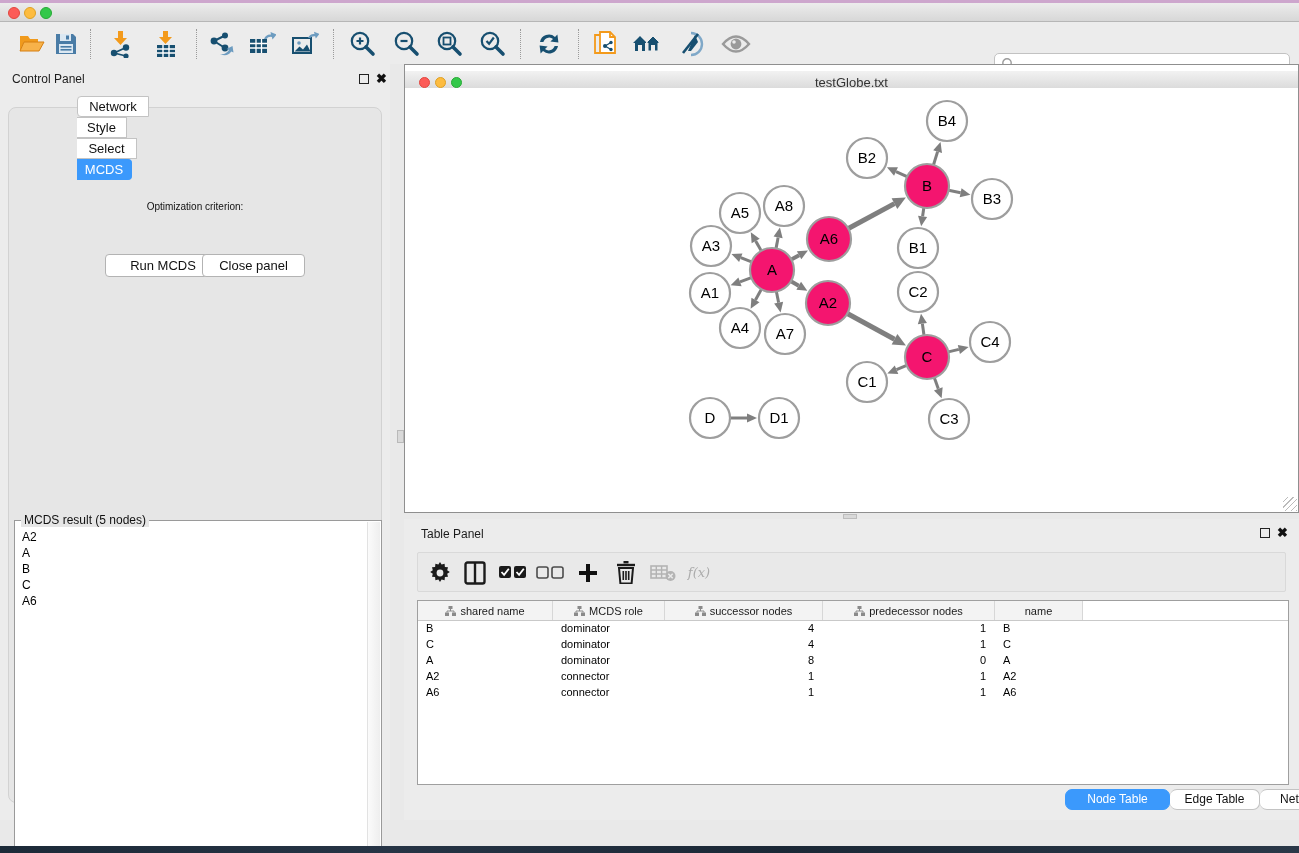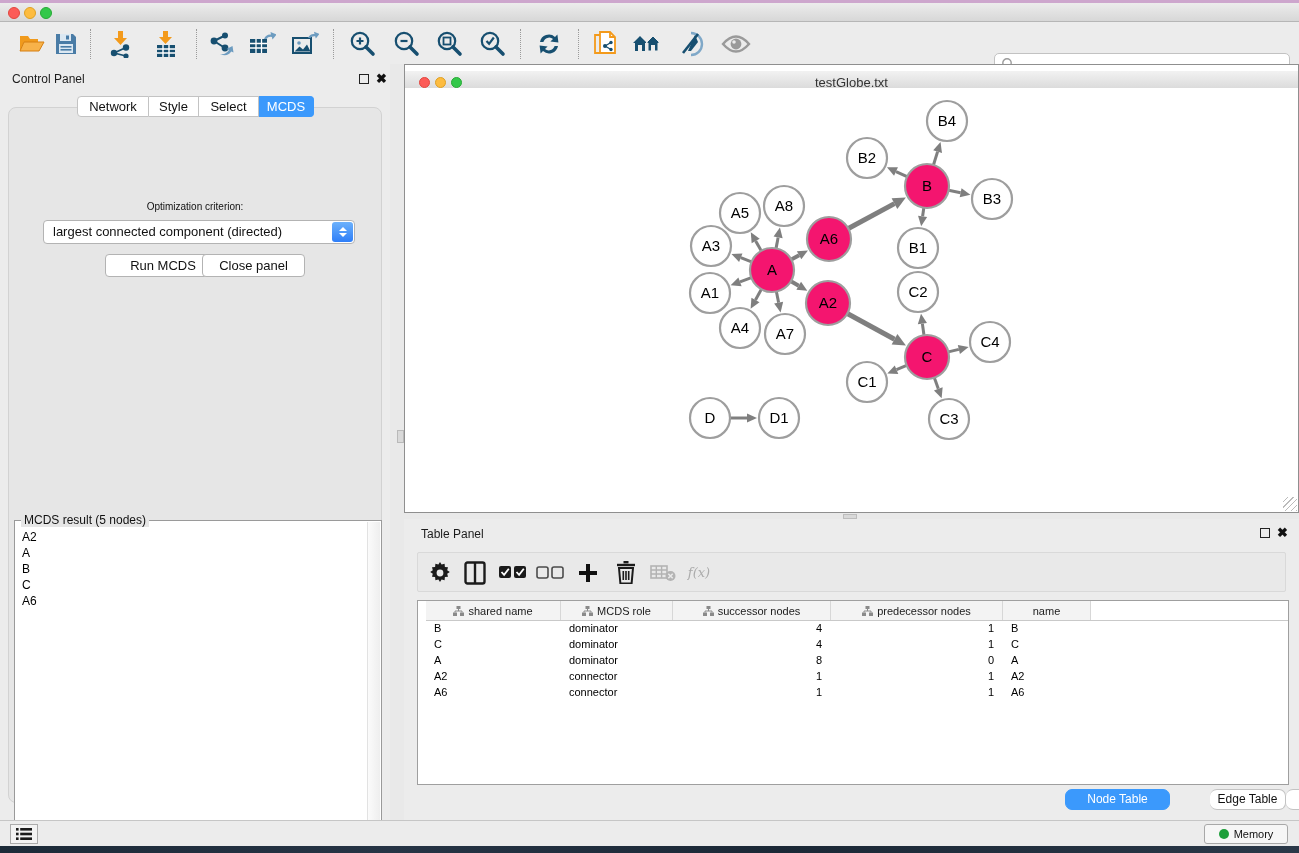--- a/index.html
+++ b/index.html
@@ -35,21 +35,21 @@
   .float-icon { position:absolute; width:10px; height:10px; border:1.5px solid #222; background:transparent; }
   .close-icon { position:absolute; font-size:13px; font-weight:bold; color:#111; line-height:10px; }
   .cp-body { position:absolute; left:8px; top:43px; width:374px; height:696px; background:#e6e6e6;
     border:1px solid #d2d2d2; border-radius:8px; }
   .seg { position:absolute; display:flex; }
   .seg-item { height:21px; line-height:19px; text-align:center; font-size:13px; color:#111;
     background:#fff; border:1px solid #c3c3c3; border-left:none; }
   .seg-item:first-child { border-left:1px solid #c3c3c3; border-radius:4px 0 0 4px; }
   .seg-item:last-child { border-radius:0 4px 4px 0; }
   .seg-item.active { background:#3b99fc; border-color:#3b99fc; color:#fff; }
-  .cp-tabs { left:77px; top:32px; position:absolute; }
+  .cp-tabs { left:77px; top:32px; position:absolute;flex-direction:column; }
   .opt-label { position:absolute; left:0; width:390px; top:137px; text-align:center; font-size:10px; color:#111; }
   .dropdown { position:absolute; left:43px; top:156px; width:312px; height:24px; background:#fff;
     border:1px solid #b3b3b3; border-radius:4px; font-size:13px; color:#111; line-height:22px;
     padding-left:9px; }
   .dd-stepper { position:absolute; right:1px; top:1px; width:21px; height:20px; border-radius:3px;
     background:linear-gradient(#6cb1fb,#2e7ef8); display:flex; flex-direction:column;
     align-items:center; justify-content:center; gap:2px; }
   .dd-up { width:0; height:0; border-left:4px solid transparent; border-right:4px solid transparent;
     border-bottom:4px solid #fff; }
   .dd-down { width:0; height:0; border-left:4px solid transparent; border-right:4px solid transparent;
@@ -82,21 +82,21 @@
     background:#d9d9d9; border:1px solid #bdbdbd; }
 
   
   .table-panel { position:absolute; left:404px; top:519px; width:895px; height:301px; background:#ececec; }
   .tp-toolbar { position:absolute; left:13px; top:33px; right:13px; height:40px;
     background:#e9e9e9; border:1px solid #d9d9d9; border-radius:2px; }
   .tp-btn { position:absolute; top:3px; width:34px; height:33px; display:flex; align-items:center;
     justify-content:center; }
   .fx-label { font-family:"DejaVu Serif", serif; font-style:italic; font-size:13px; color:#ababab; }
   .datatable { position:absolute; left:13px; top:81px; width:872px; height:185px; background:#fff;
-    border:1px solid #9f9f9f;padding-left:8px; }
+    border:1px solid #9f9f9f; }
   .dt-header { display:flex; height:20px; border-bottom:1px solid #c9c9c9; font-size:11px; color:#1b1b1b; }
   .dt-hcell { display:flex; align-items:center; justify-content:center; gap:4px; background:#f3f3f3;
     border-right:1px solid #d7d7d7; overflow:hidden; }
   .dt-hfiller { flex:1; background:#fff; }
   .dt-row { display:flex; height:16px; font-size:11px; color:#000; }
   .dt-cell { padding:1px 6px 0 8px; overflow:hidden; white-space:nowrap; }
   .dt-cell.num { text-align:right; padding-right:9px; }
   .tp-tabs { left:661px; top:270px; position:absolute; }
   .tp-tabs .seg-item { font-size:12px;border-radius:7px; }
 
@@ -277,27 +277,20 @@
     <span class="close-icon" style="left:376px; top:10px">✖</span>
     <div class="cp-body"></div>
     <div class="seg cp-tabs" id="cp-tabs">
         <div class="seg-item" style="width: 72px;">Network</div>
         <div class="seg-item" style="width: 50px;">Style</div>
         <div class="seg-item" style="width: 60px;">Select</div>
         <div class="seg-item active" style="width: 55px;">MCDS</div>
       </div>
 
     <div class="opt-label">Optimization criterion:</div>
-    <div class="dropdown">
-      <span>largest connected component (directed)</span>
-      <span class="dd-stepper">
-          <span class="dd-up"></span>
-          <span class="dd-down"></span>
-        </span>
-    </div>
     <div class="btn" style="left:105px; top:190px; width:116px">Run MCDS</div>
     <div class="btn" style="left:202px; top:190px; width:103px">Close panel</div>
 
     <div class="groupbox">
       <span class="groupbox-title">MCDS result (5 nodes)</span>
       <div class="result-list" id="result-list">
           <div>A2</div>
           <div>A</div>
           <div>B</div>
           <div>C</div>
@@ -554,38 +547,20 @@
             <div class="dt-cell" style="width: 112px;">connector</div>
             <div class="dt-cell num" style="width: 158px;">1</div>
             <div class="dt-cell num" style="width: 172px;">1</div>
             <div class="dt-cell" style="width: 88px;">A6</div>
           </div>
         </div>
     </div>
 
     <div class="seg tp-tabs" id="tp-tabs">
         <div class="seg-item active" style="width: 105px;">Node Table</div>
-        <div class="seg-item" style="width: 76px; margin-left: 40px;">Edge Table</div>
+        <div class="seg-item" style="width: 90px;">Edge Table</div>
         <div class="seg-item" style="width: 117px;">Network Table</div>
       </div>
   </div>
 
-  <div class="statusbar">
-    <div class="list-btn">
-      <svg width="16" height="14" viewBox="0 0 16 14">
-          <g fill="#1b1b1b">
-            <rect x="0" y="1" width="2.6" height="2.6"></rect>
-            <rect x="4.2" y="1" width="11.8" height="2.6"></rect>
-            <rect x="0" y="5.7" width="2.6" height="2.6"></rect>
-            <rect x="4.2" y="5.7" width="11.8" height="2.6"></rect>
-            <rect x="0" y="10.4" width="2.6" height="2.6"></rect>
-            <rect x="4.2" y="10.4" width="11.8" height="2.6"></rect>
-          </g>
-        </svg>
-    </div>
-    <div class="memory-btn">
-      <span class="mem-dot"></span>
-      <span>Memory</span>
-    </div>
-  </div>
   <div class="desktop-strip-bottom"></div>
 
 </div>
 
 </body></html>

